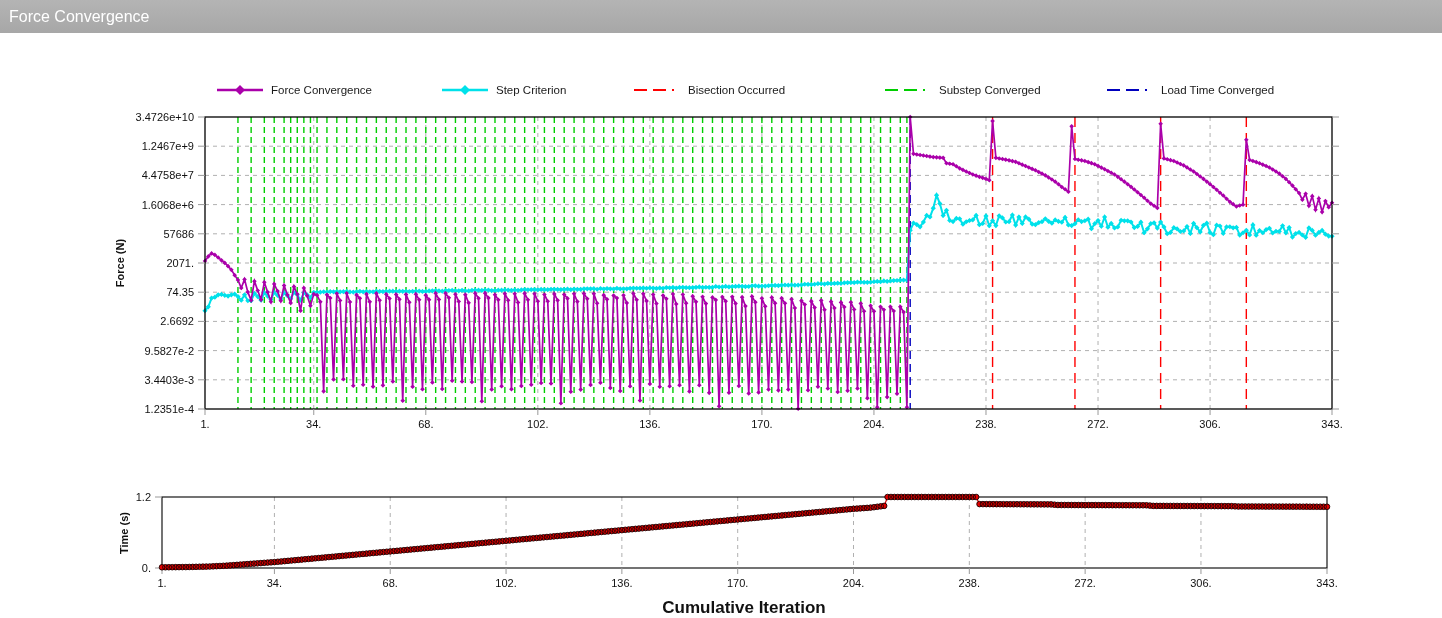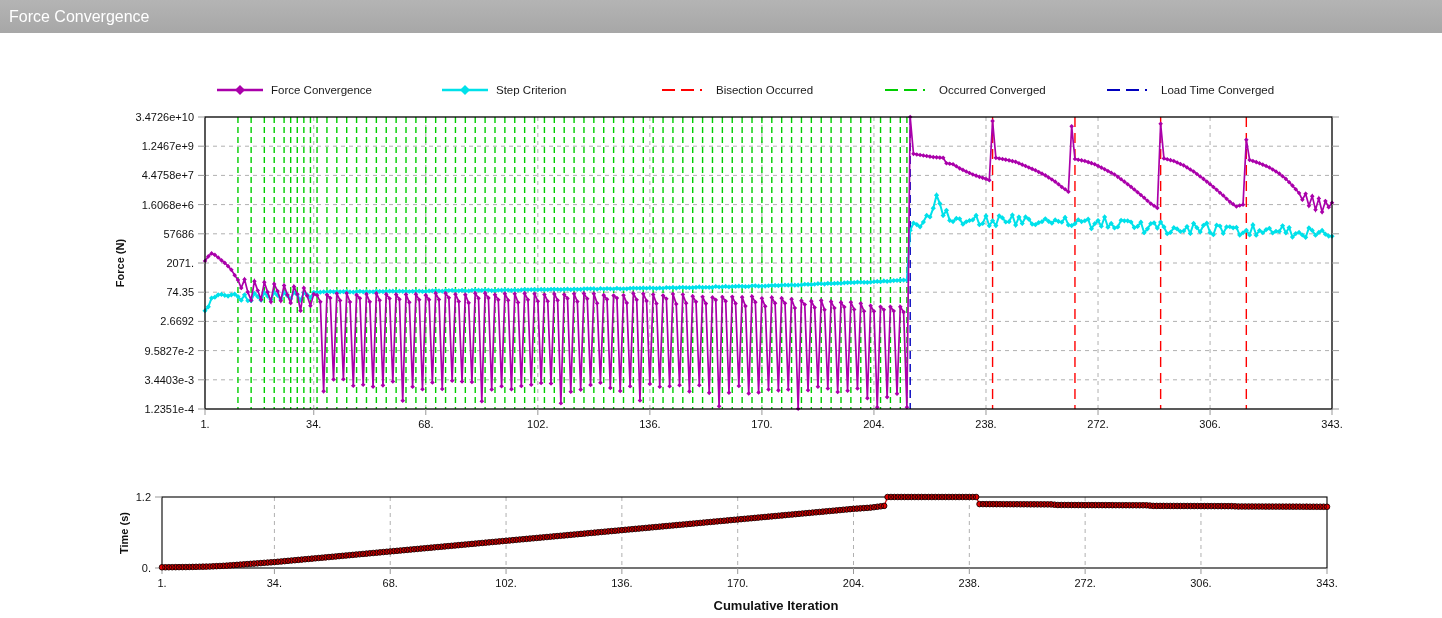--- a/index.html
+++ b/index.html
@@ -5,26 +5,26 @@
   html,body{margin:0;padding:0;background:#fff;width:1442px;height:618px;overflow:hidden;
     font-family:"Liberation Sans",sans-serif;}
   .screen{position:relative;width:1442px;height:618px;background:#fff;}
   .titlebar{position:absolute;left:0;top:0;width:1442px;height:33px;
     background:linear-gradient(#b4b4b4,#a7a7a7);color:#fff;font-size:16px;
     display:flex;align-items:center;padding-left:9px;box-sizing:border-box;}
   #chart{position:absolute;left:0;top:0;width:1442px;height:618px;}
   .legend{position:absolute;left:0;top:84px;width:1442px;height:16px;}
   .legend-item{position:absolute;top:0;display:flex;align-items:center;gap:7px;
     font-size:11.5px;color:#1a1a1a;white-space:nowrap;}
-  .li0{left:216px}.li1{left:441px}.li2{left:661px}.li3{left:884px}.li4{left:1106px}
+  .li0{left:216px}.li1{left:441px}.li2{left:633px}.li3{left:884px}.li4{left:1106px}
   .sw{display:inline-block;height:12px;line-height:0;}
   .axis-title{position:absolute;font-weight:bold;font-size:11px;color:#111;}
   .at-force{left:120px;top:263px;transform:translate(-50%,-50%) rotate(-90deg);transform-origin:center;}
   .at-time{left:124px;top:533px;transform:translate(-50%,-50%) rotate(-90deg);transform-origin:center;}
-  .at-cum{left:744px;top:598px;transform:translateX(-50%);font-size:13px;margin-left:32px;}
+  .at-cum{left:744px;top:598px;transform:translateX(-50%);font-size:17px;}
 </style>
 </head>
 <body>
 
 <div class="screen">
 
   <div class="titlebar">
     <span>Force Convergence</span>
   </div>
 
@@ -240,21 +240,21 @@
     <div class="legend-item li2">
       <span class="sw"><svg width="48" height="12" viewBox="0 0 48 12">
             <line x1="1" y1="6" x2="47" y2="6" stroke="#FF0000" stroke-width="1.8" stroke-dasharray="13 6 13 6 2 20"></line>
           </svg></span>
       <span>Bisection Occurred</span>
     </div>
     <div class="legend-item li3">
       <span class="sw"><svg width="48" height="12" viewBox="0 0 48 12">
             <line x1="1" y1="6" x2="47" y2="6" stroke="#00CE00" stroke-width="1.8" stroke-dasharray="13 6 13 6 2 20"></line>
           </svg></span>
-      <span>Occurred Converged</span>
+      <span>Substep Converged</span>
     </div>
     <div class="legend-item li4">
       <span class="sw"><svg width="48" height="12" viewBox="0 0 48 12">
             <line x1="1" y1="6" x2="47" y2="6" stroke="#0000BE" stroke-width="1.8" stroke-dasharray="13 6 13 6 2 20"></line>
           </svg></span>
       <span>Load Time Converged</span>
     </div>
   </div>
 
   <div class="axis-title at-force">Force (N)</div>

